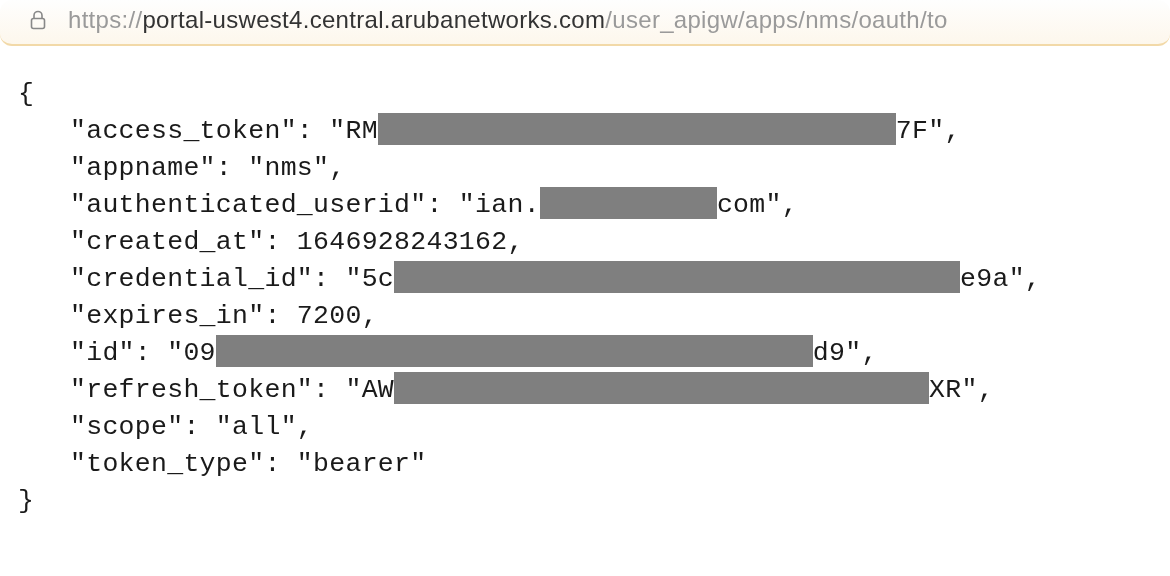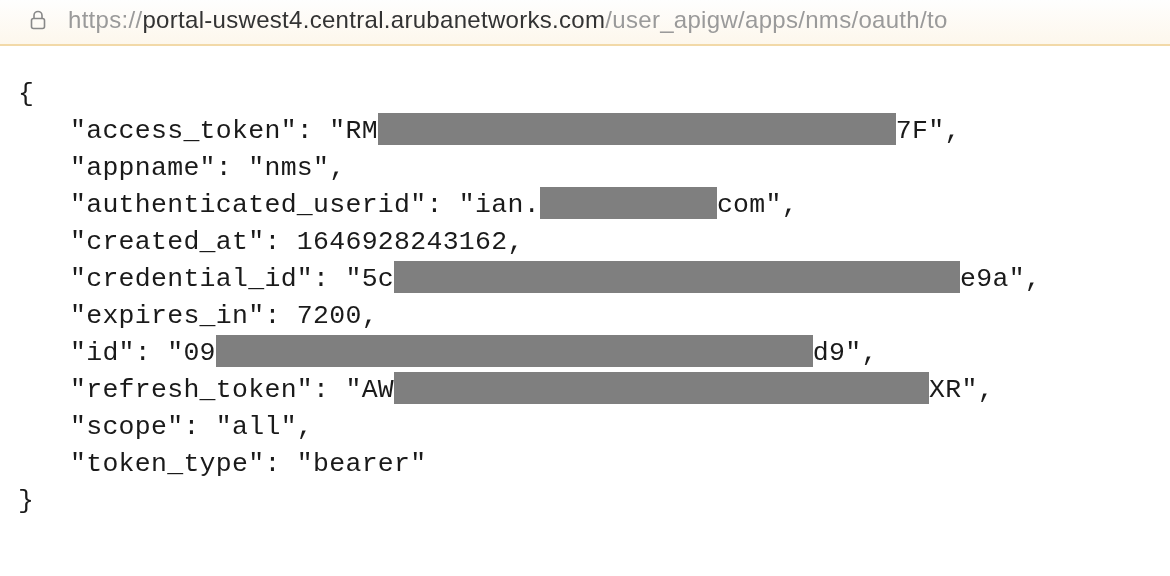--- a/index.html
+++ b/index.html
@@ -13,20 +13,21 @@
       background: #ffffff;
       font-family: -apple-system, BlinkMacSystemFont, "Segoe UI", sans-serif;
       overflow: hidden;
     }
     .address-bar {
       display: flex;
       align-items: center;
       padding: 6px 28px 10px 28px;
       border-bottom: 2px solid #f2d9a8;
       background: linear-gradient(to bottom, #fefefe 0%, #fdf7ec 100%);
+      border-radius: 12px;
     }
     .lock-icon {
       width: 20px;
       height: 24px;
       display: flex;
       align-items: center;
       justify-content: center;
       margin-right: 20px;
       flex: 0 0 auto;
     }

